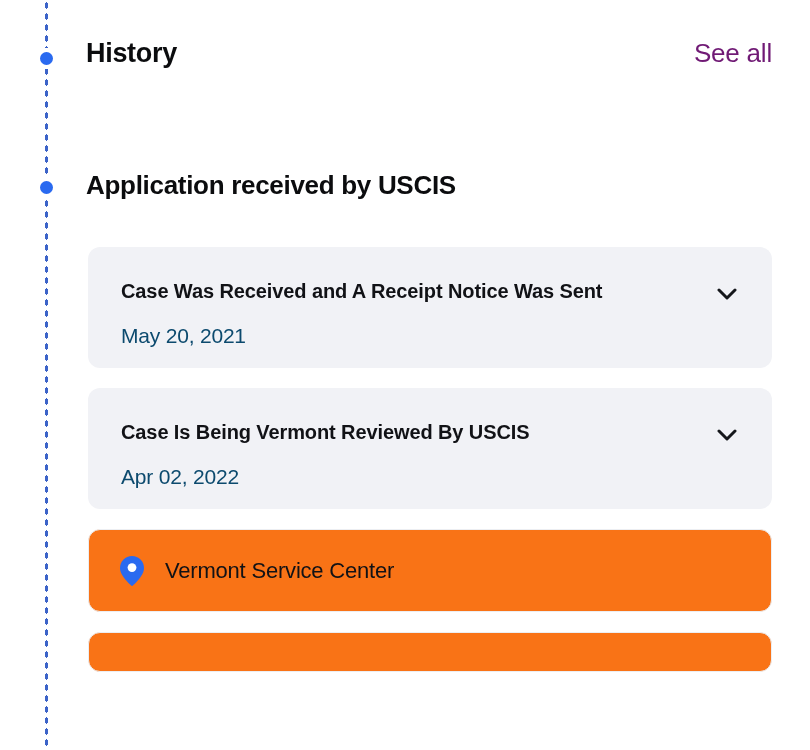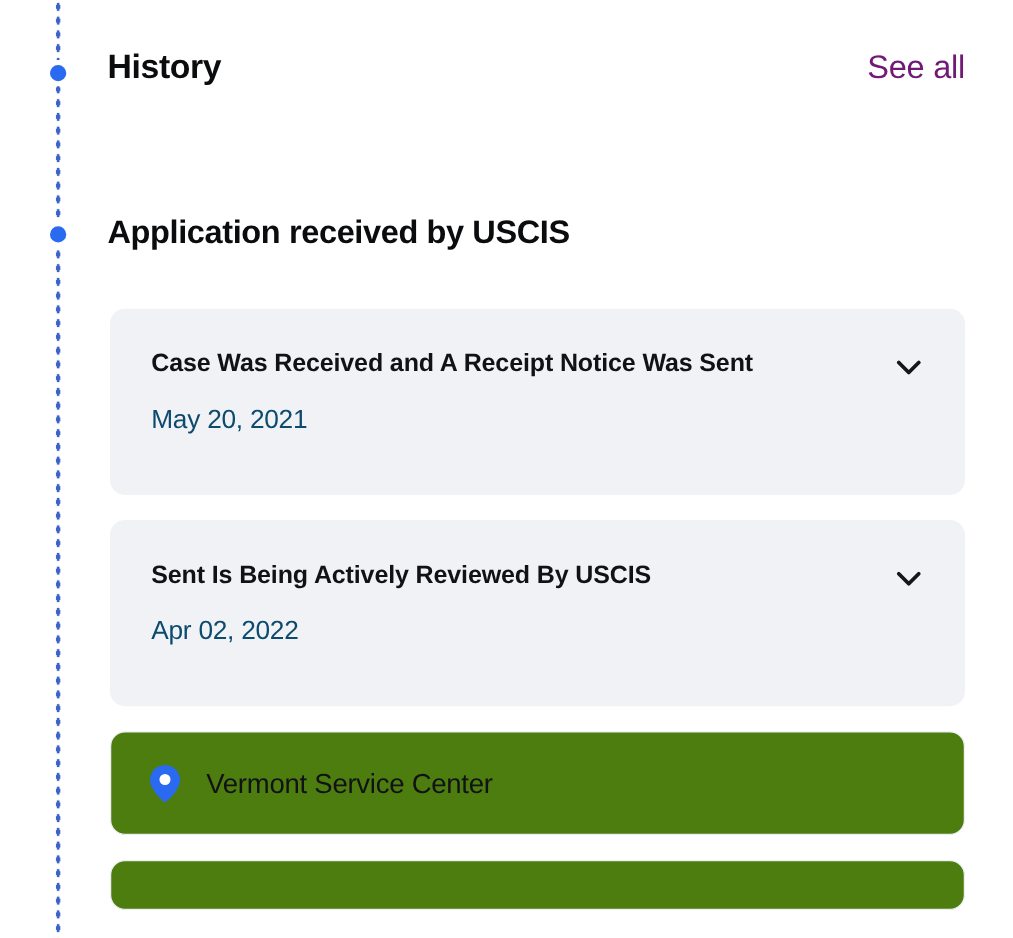--- a/index.html
+++ b/index.html
@@ -53,23 +53,23 @@
   }
 
   
   .cards { position:absolute; left:88px; top:247px; width:684px; }
 
   .card {
     position:relative; width:684px;
     border-radius:12px; margin-bottom:20px;
   }
   .card.filled { background:#f1f2f6; }
-  .card.outlined { background:#4d7c0f; border:1px solid #eceef2; }
+  .card.outlined { background:#f97316; border:1px solid #eceef2; }
 
-  .card-body { padding:31px 34px 48px 33px; }
+  .card-body { padding:31px 34px 20px 33px; }
   .card.outlined .card-body {
     padding:25px 30px 24px 30px;
     display:flex; align-items:center; gap:20px;
   }
 
   .card-title {
     font-size:20px; font-weight:bold; color:#111216;
     line-height:1.36; letter-spacing:-0.1px;
     max-width:520px;
   }
@@ -124,21 +124,21 @@
       </div>
       <div class="chevron">
         <svg width="20" height="13" viewBox="0 0 20 13" aria-hidden="true">
           <path d="M2 2 L10 10 L18 2" fill="none" stroke="#15171b" stroke-width="3" stroke-linecap="round" stroke-linejoin="round"></path>
         </svg>
       </div>
     </div>
 
     <div class="card filled">
       <div class="card-body">
-        <div class="card-title">Sent Is Being Actively Reviewed By USCIS</div>
+        <div class="card-title">Case Is Being Vermont Reviewed By USCIS</div>
         <div class="card-date">Apr 02, 2022</div>
       </div>
       <div class="chevron">
         <svg width="20" height="13" viewBox="0 0 20 13" aria-hidden="true">
           <path d="M2 2 L10 10 L18 2" fill="none" stroke="#15171b" stroke-width="3" stroke-linecap="round" stroke-linejoin="round"></path>
         </svg>
       </div>
     </div>
 
     <div class="card outlined">

